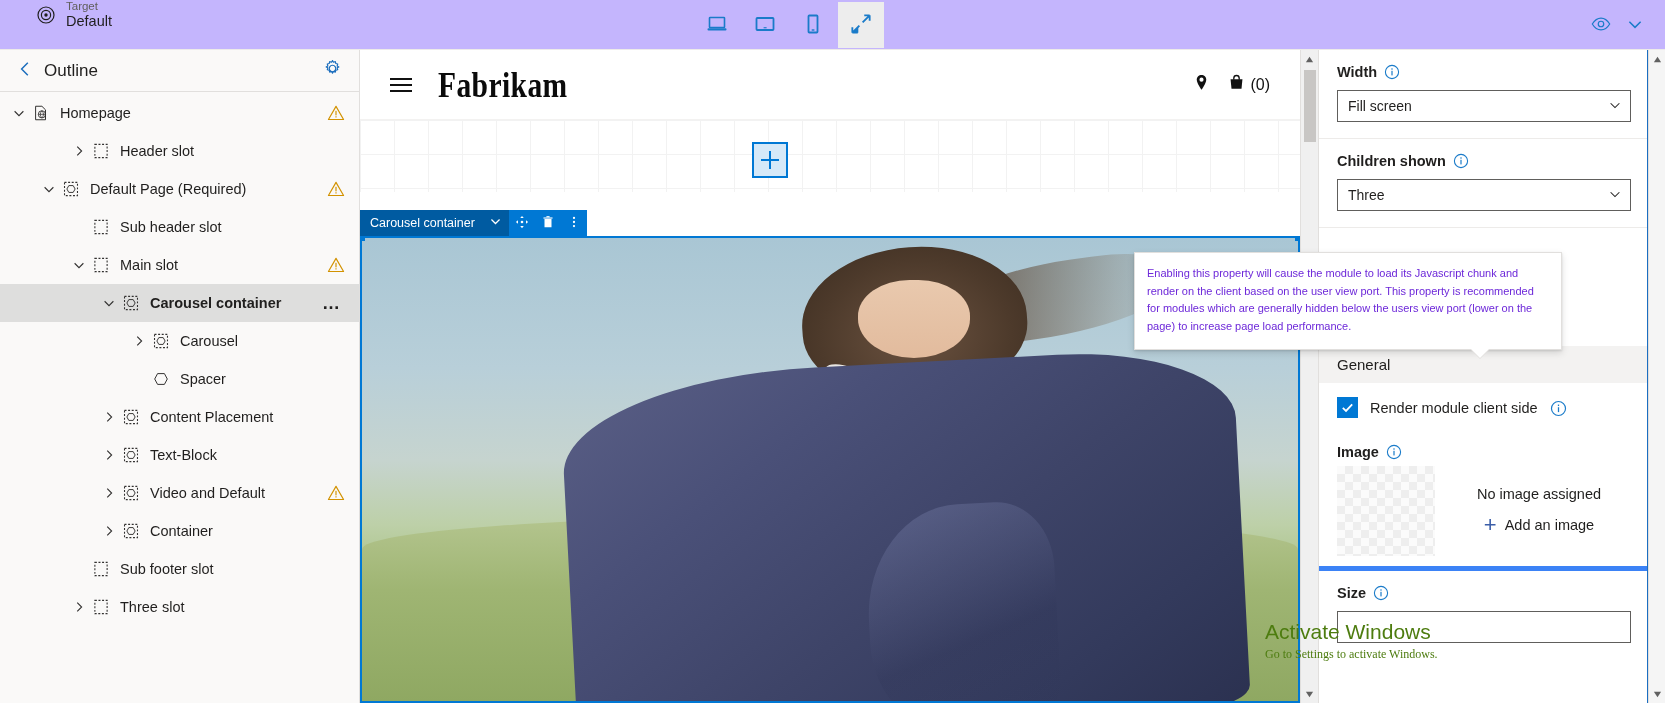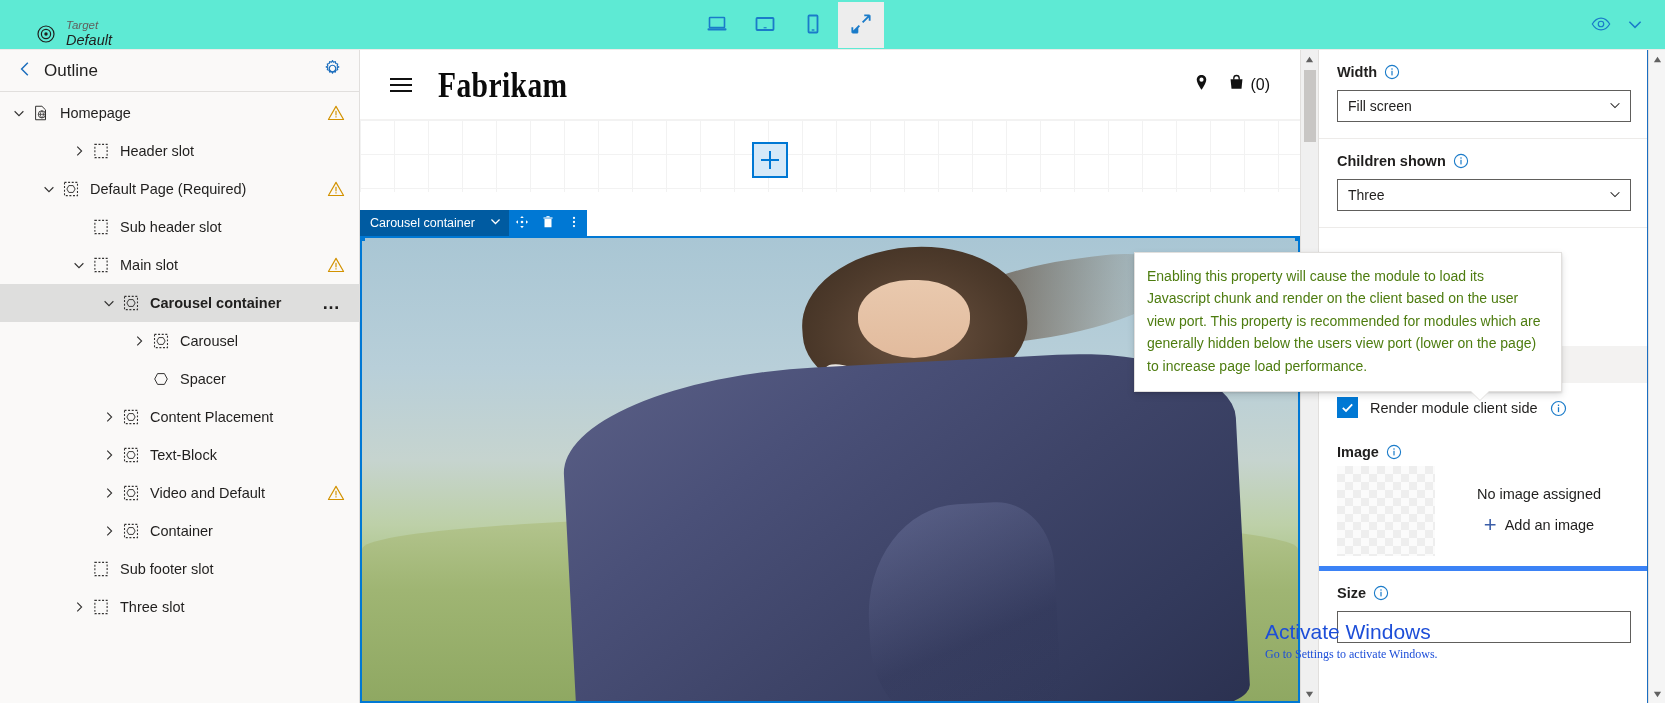--- a/index.html
+++ b/index.html
@@ -7,25 +7,24 @@
     width: 1665px; height: 703px;
     font-family: "Liberation Sans", sans-serif;
     background: #ffffff;
     overflow: hidden;
   }
   .app { position: relative; width: 1665px; height: 703px; display: flex; flex-direction: column; }
 
   
   .topbar {
     height: 50px; min-height: 50px;
-    background: #5eead4;
+    background: #c4b5fd;
     border-bottom: 1px solid #edebe9;
-    display: flex; align-items: flex-end;
+    display: flex; align-items: flex-start;
     position: relative;
-    font-style: italic;
   }
   .target-block { display: flex; align-items: center; gap: 10px; padding-left: 36px; }
   .target-icon { width: 20px; height: 20px; flex: 0 0 20px; }
   .target-text { line-height: 1.1; }
   .target-label { font-size: 11.5px; color: #605e5c; }
   .target-value { font-size: 14.5px; color: #201f1e; font-weight: 400; margin-top: 1px; }
 
   .device-group {
     position: absolute; left: 694px; top: 2px;
     display: flex; align-items: center; gap: 2px;
@@ -231,34 +230,34 @@
 
   
   .blue-rule { width: 1px; background: #1b6ec2; }
 
   
   .tooltip {
     position: absolute; left: 1134px; top: 252px; width: 428px;
     background: #ffffff; border: 1px solid #e1dfdd;
     box-shadow: 0 3.2px 7.2px rgba(0,0,0,0.132), 0 0.6px 1.8px rgba(0,0,0,0.108);
     padding: 12px 14px 14px 12px;
-    font-size: 14px; line-height: 1.6; color: #4d7c0f;
+    font-size: 11px; line-height: 1.6; color: #6d28d9;
     z-index: 50;
   }
   .tooltip::after {
     content: ""; position: absolute; right: 72px; bottom: -9px;
     width: 0; height: 0; border-left: 9px solid transparent;
     border-right: 9px solid transparent; border-top: 9px solid #fff;
     filter: drop-shadow(0 1px 0 #e1dfdd);
   }
 
   
   .watermark {
     position: absolute; left: 1265px; top: 570px;
-    color: #1d4ed8; z-index: 2; pointer-events: none;
+    color: #4d7c0f; z-index: 2; pointer-events: none;
   }
   .wm1 { font-size: 21px; }
   .wm2 { font-size: 12px; margin-top: 3px; font-family: Liberation Serif, serif; }
 </style>
 </head>
 <body>
 
 <div class="app">
 
   <div class="topbar">

